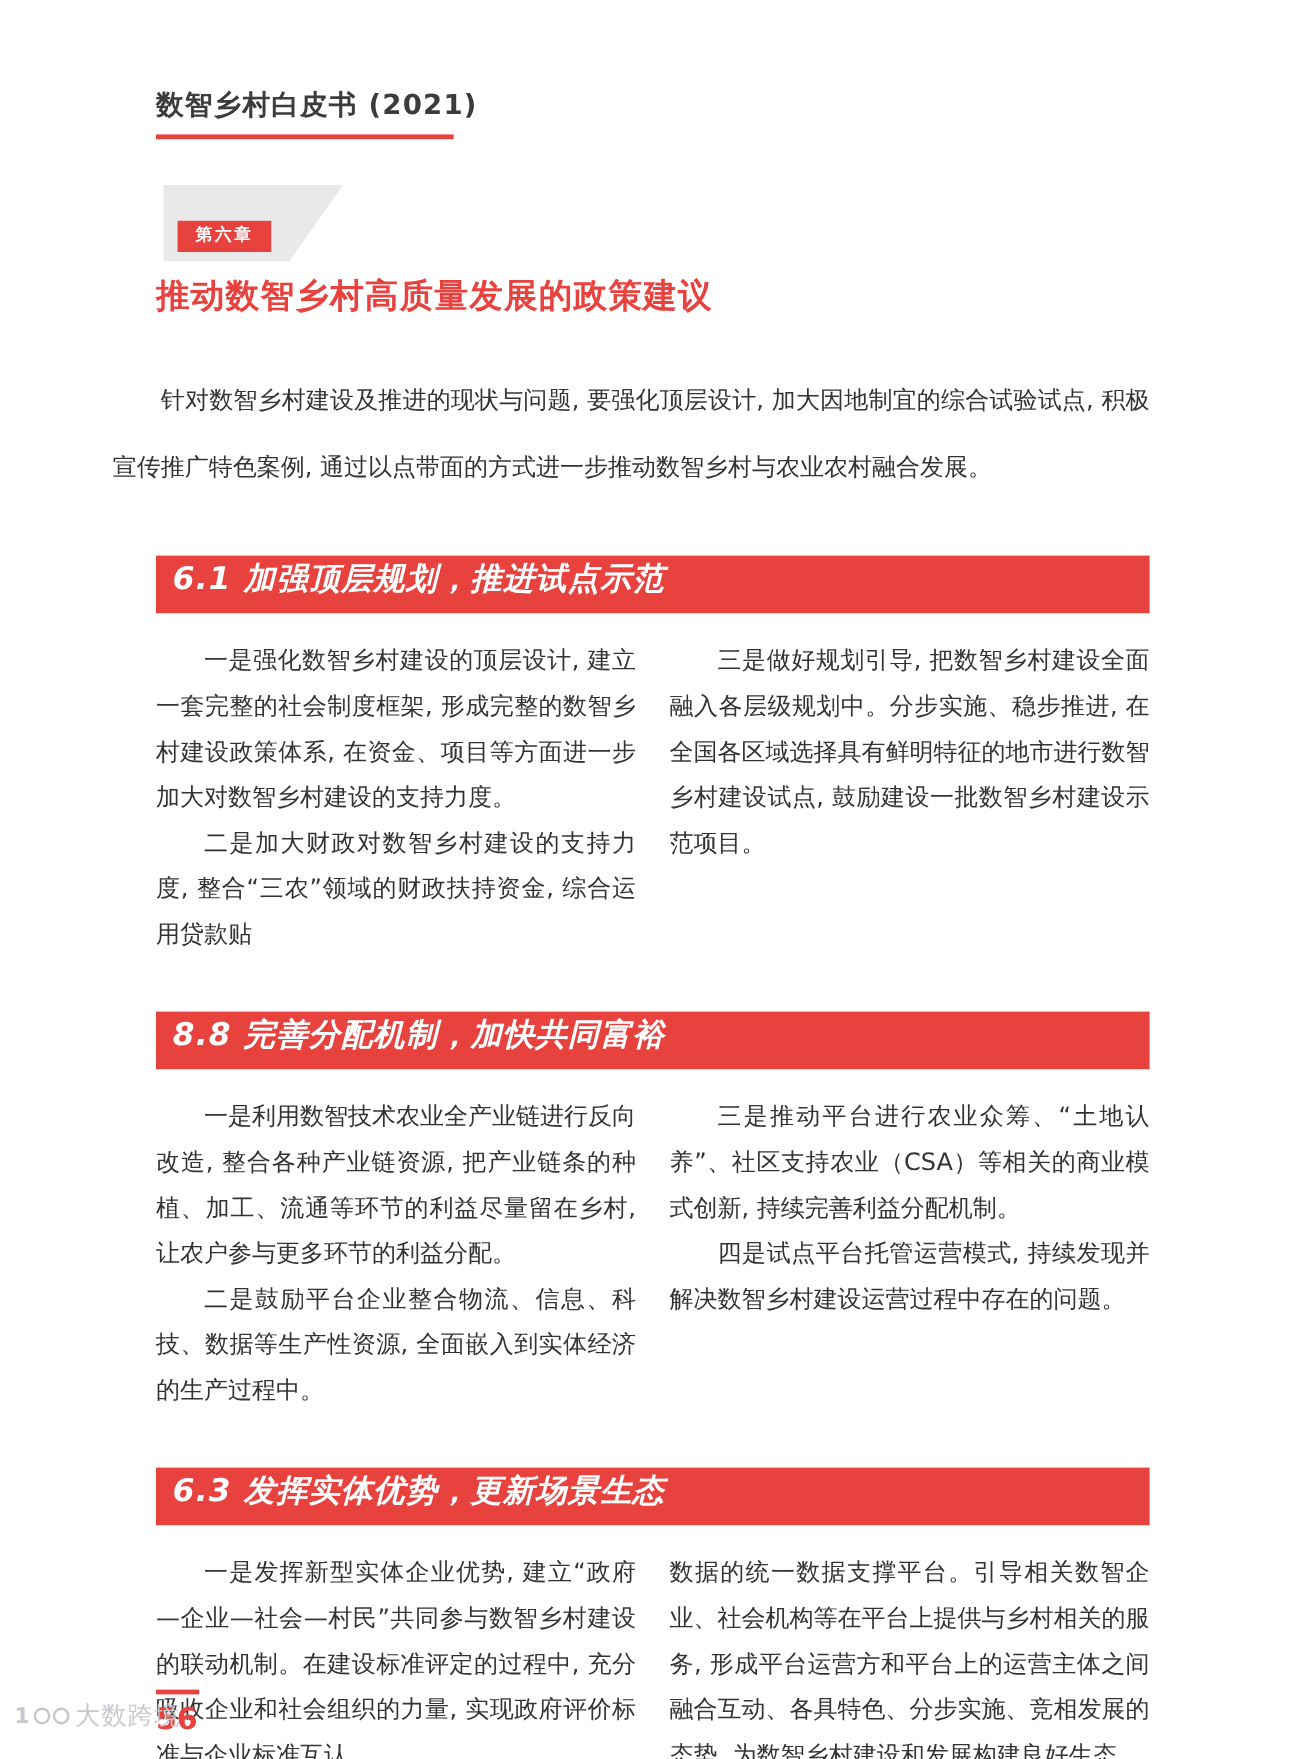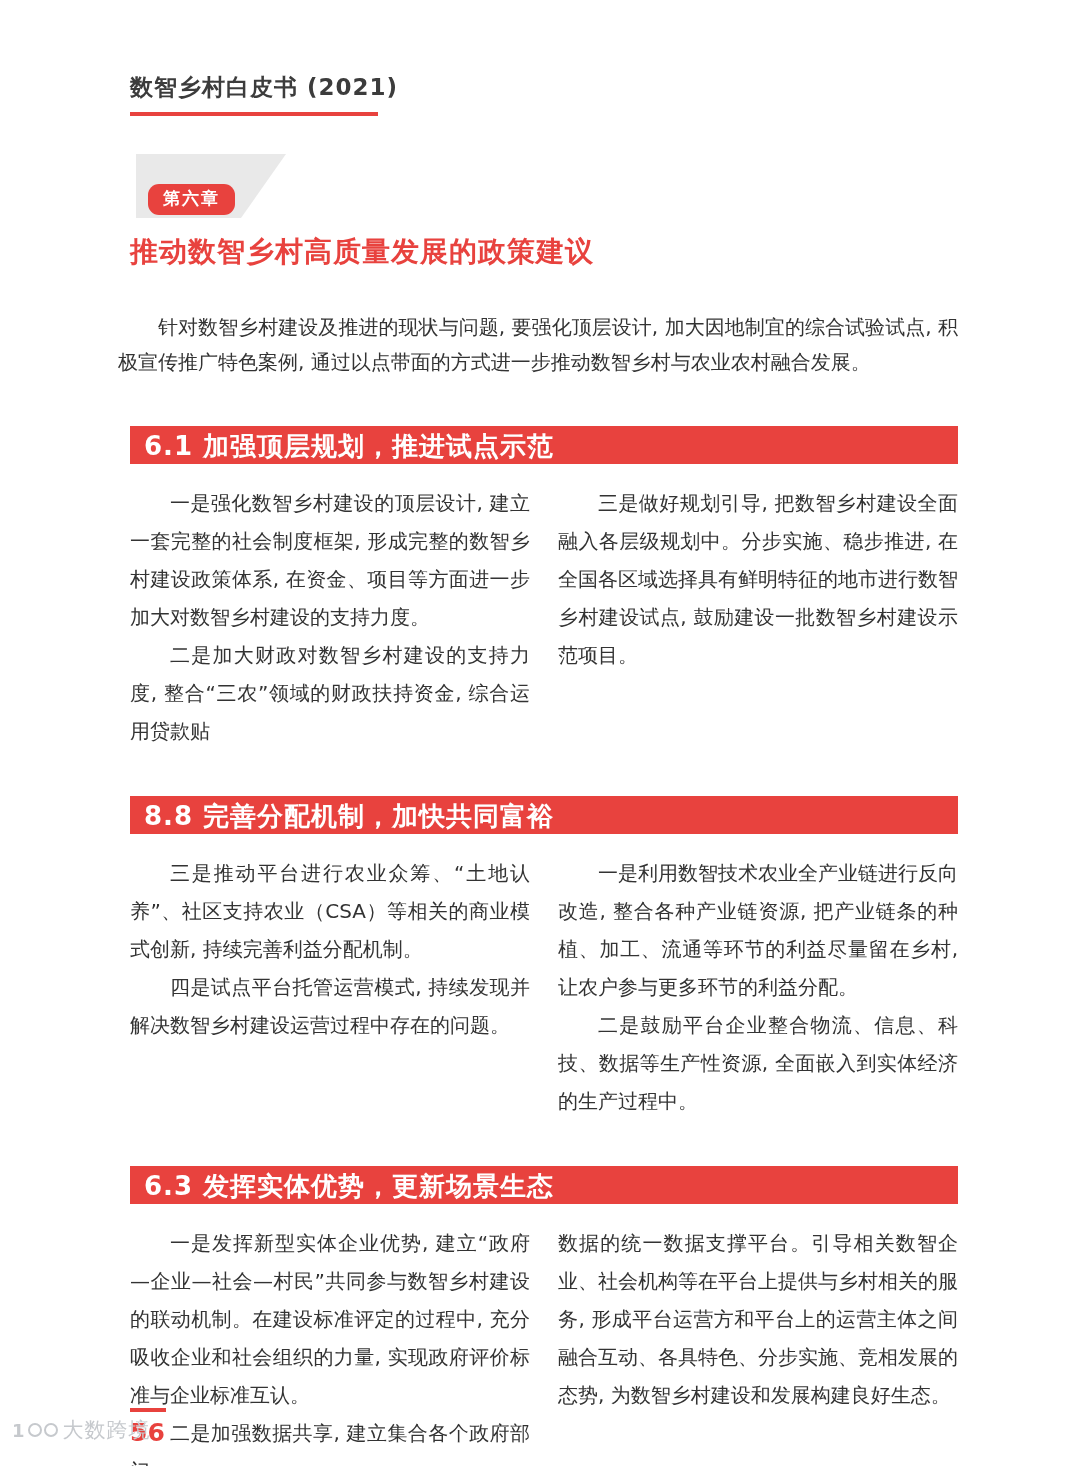--- a/index.html
+++ b/index.html
@@ -30,45 +30,46 @@
     position: absolute; left: 6px; top: -2px;
     width: 150px; height: 64px; background: #e9e9e9;
     clip-path: polygon(0 0, 100% 0, 70% 100%, 0 100%);
   }
   .chapter-badge {
     position: relative; z-index: 1;
     display: inline-block;
     margin: 28px 0 0 18px;
     padding: 3px 15px 5px 15px;
     background: var(--accent); color: #ffffff;
-    font-size: 17px; font-weight: bold;
-    border-radius: 11px; letter-spacing: 2px;
+    font-size: 14px; font-weight: bold;
+    border-radius: 0; letter-spacing: 2px;
   }
   .chapter-title {
     position: relative; z-index: 1;
     margin-top: 13px;
     font-size: 28px; line-height: 48px; font-weight: bold;
     color: var(--accent); letter-spacing: 1px;
   }
 
   
   .intro {
-    margin: 34px 122px 0 118px;
-    font-size: 20px; line-height: 35px;
+    margin: 34px 122px 0 94px;
+    font-size: 20px; line-height: 56px;
     text-align: justify; text-indent: 2em; color: var(--text);
   }
 
   
   .policy-section { margin: 46px 122px 0 130px; }
   .section-banner {
     background: var(--accent); color: #ffffff;
     font-size: 26px; font-weight: bold;
-    padding: 4px 10px 2px 14px;
+    padding: 4px 10px 12px 14px;
     letter-spacing: 1px;
     line-height: 32px;
+    font-style: italic;
   }
   .columns { display: flex; gap: 28px; margin-top: 20px; }
   .col { flex: 1 1 0; min-width: 0; }
   .para {
     font-size: 20px; line-height: 38px;
     text-align: justify; text-indent: 2em; color: var(--text);
   }
   .para.no-indent { text-indent: 0; }
 
   
@@ -120,26 +121,26 @@
       <div class="col">
         <p class="para">三是做好规划引导, 把数智乡村建设全面融入各层级规划中。分步实施、稳步推进, 在全国各区域选择具有鲜明特征的地市进行数智乡村建设试点, 鼓励建设一批数智乡村建设示范项目。</p>
       </div>
     </div>
   </section>
 
   <section class="policy-section">
     <div class="section-banner">8.8 完善分配机制，加快共同富裕</div>
     <div class="columns">
       <div class="col">
+        <p class="para">一是利用数智技术农业全产业链进行反向改造, 整合各种产业链资源, 把产业链条的种植、加工、流通等环节的利益尽量留在乡村, 让农户参与更多环节的利益分配。</p>
+        <p class="para">二是鼓励平台企业整合物流、信息、科技、数据等生产性资源, 全面嵌入到实体经济的生产过程中。</p>
+      </div>
+      <div class="col">
         <p class="para">三是推动平台进行农业众筹、“土地认养”、社区支持农业（CSA）等相关的商业模式创新, 持续完善利益分配机制。</p>
         <p class="para">四是试点平台托管运营模式, 持续发现并解决数智乡村建设运营过程中存在的问题。</p>
-      </div>
-      <div class="col">
-        <p class="para">一是利用数智技术农业全产业链进行反向改造, 整合各种产业链资源, 把产业链条的种植、加工、流通等环节的利益尽量留在乡村, 让农户参与更多环节的利益分配。</p>
-        <p class="para">二是鼓励平台企业整合物流、信息、科技、数据等生产性资源, 全面嵌入到实体经济的生产过程中。</p>
       </div>
     </div>
   </section>
 
   <section class="policy-section">
     <div class="section-banner">6.3 发挥实体优势，更新场景生态</div>
     <div class="columns">
       <div class="col">
         <p class="para">一是发挥新型实体企业优势, 建立“政府—企业—社会—村民”共同参与数智乡村建设的联动机制。在建设标准评定的过程中, 充分吸收企业和社会组织的力量, 实现政府评价标准与企业标准互认。</p>
         <p class="para">二是加强数据共享, 建立集合各个政府部门</p>

